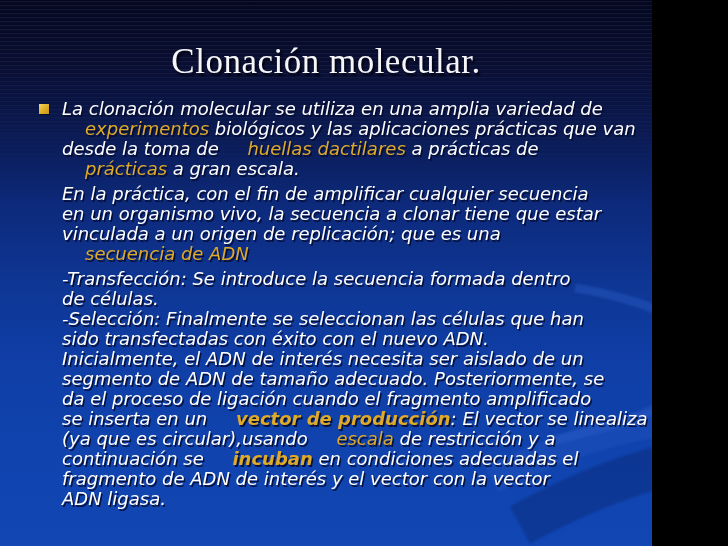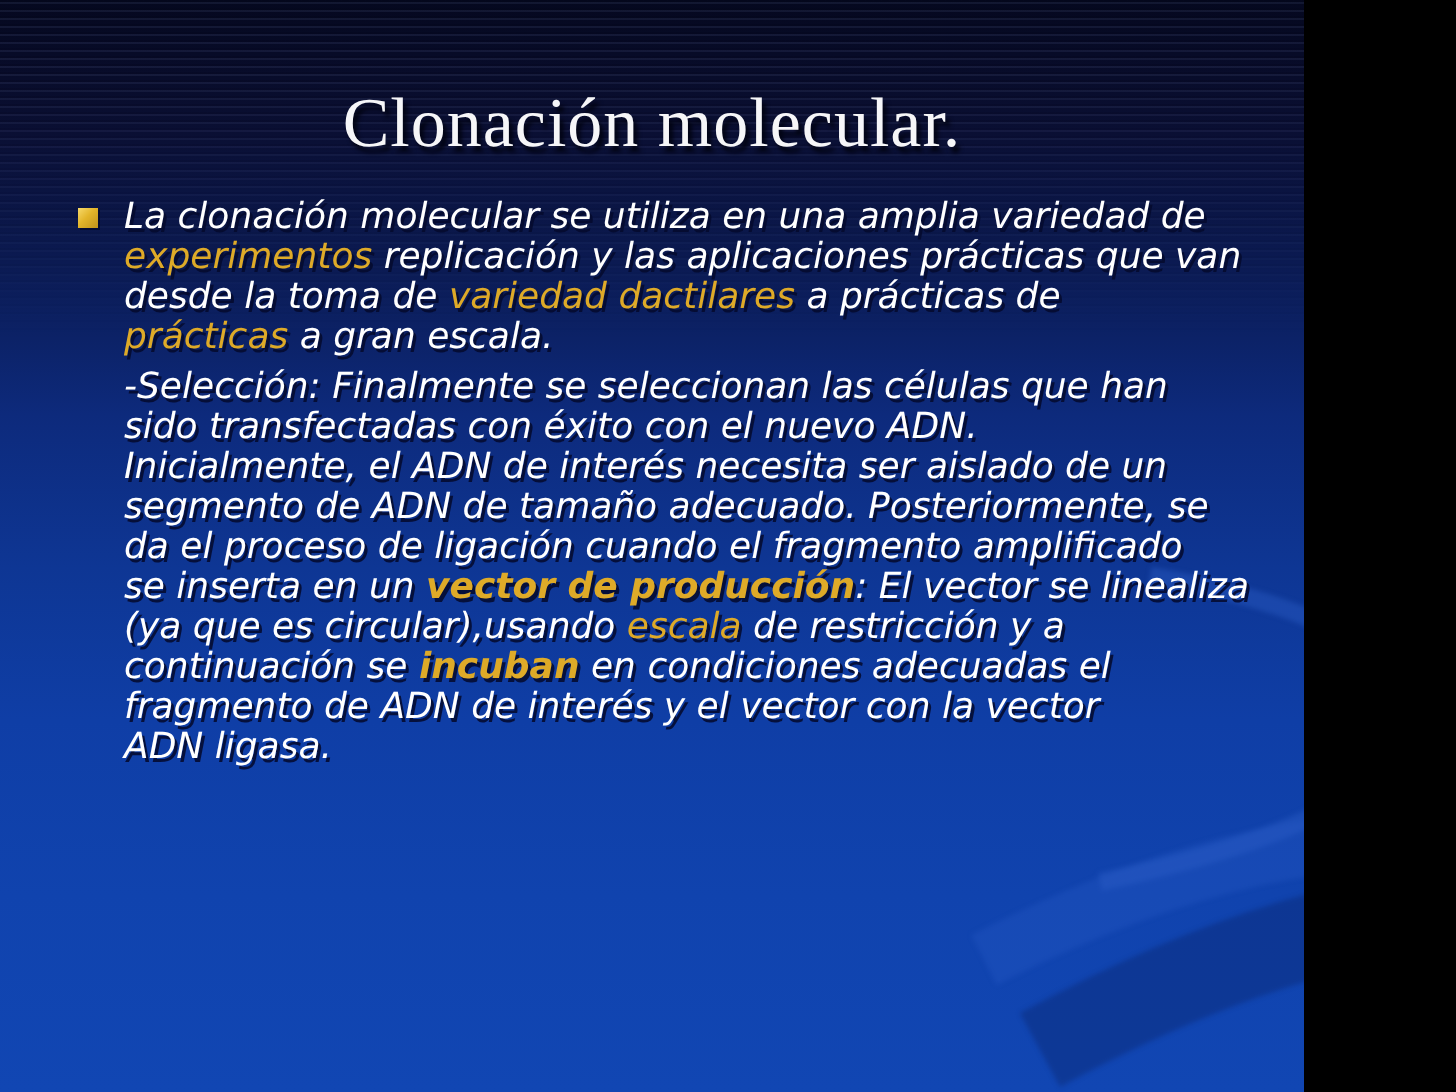--- a/index.html
+++ b/index.html
@@ -31,43 +31,49 @@
     color:var(--body-color,#ffffff);
     text-shadow:1.5px 1.8px 0 rgba(4,10,45,0.88);
   }
   .para{position:relative;margin:0 0 5px 0;padding-left:24px;white-space:pre-wrap;}
   .para.tight{margin-bottom:0;}
   .bullet{
     position:absolute;left:1px;top:5px;width:10px;height:10px;
     background:linear-gradient(135deg,#f7d96a 0%, var(--bullet-color,#e3b52a) 45%, #c2941b 100%);
     box-shadow:1px 1px 0 rgba(4,10,45,0.8);
   }
-  .hl{color:var(--hl-color,#deaa28);}
+  .hl{color:var(--hl-color,#deaa28);margin-left:23px;}
   .hl.b{font-weight:bold;}
 </style>
 </head>
 <body>
 
 <div class="slide">
 
   <div class="scanlines"></div>
 
   <svg class="swirl" width="728" height="546" viewBox="0 0 728 546">
     <path d="M575 288 C665 303 710 332 703 363 C695 398 638 422 550 441" fill="none" stroke="#2c5fc8" stroke-width="9" opacity="0.40"></path>
     <path d="M492 480 C590 430 670 414 742 422" fill="none" stroke="#2c5fc8" stroke-width="28" opacity="0.28"></path>
     <path d="M520 525 C625 468 705 452 745 458" fill="none" stroke="#081a55" stroke-width="42" opacity="0.30"></path>
   </svg>
 
   <div class="title">Clonación molecular.</div>
 
   <div class="body-block" id="body-block">
       <div class="para"><span class="bullet"></span><span>La clonación molecular se utiliza en una amplia variedad de
-</span><span class="hl">experimentos</span><span> replicación y las aplicaciones prácticas que van
-desde la toma de </span><span class="hl">variedad dactilares</span><span> a prácticas de
+</span><span class="hl">experimentos</span><span> biológicos y las aplicaciones prácticas que van
+desde la toma de </span><span class="hl">huellas dactilares</span><span> a prácticas de
 </span><span class="hl">prácticas</span><span> a gran escala.</span></div>
+      <div class="para"><span>En la práctica, con el fin de amplificar cualquier secuencia
+en un organismo vivo, la secuencia a clonar tiene que estar
+vinculada a un origen de replicación; que es una
+</span><span class="hl">secuencia de ADN</span></div>
+      <div class="para tight"><span>-Transfección: Se introduce la secuencia formada dentro
+de células.</span></div>
       <div class="para"><span>-Selección: Finalmente se seleccionan las células que han
 sido transfectadas con éxito con el nuevo ADN.
 Inicialmente, el ADN de interés necesita ser aislado de un
 segmento de ADN de tamaño adecuado. Posteriormente, se
 da el proceso de ligación cuando el fragmento amplificado
 se inserta en un </span><span class="hl b">vector de producción</span><span>: El vector se linealiza
 (ya que es circular),usando </span><span class="hl">escala</span><span> de restricción y a
 continuación se </span><span class="hl b">incuban</span><span> en condiciones adecuadas el
 fragmento de ADN de interés y el vector con la vector
 ADN ligasa.</span></div>

